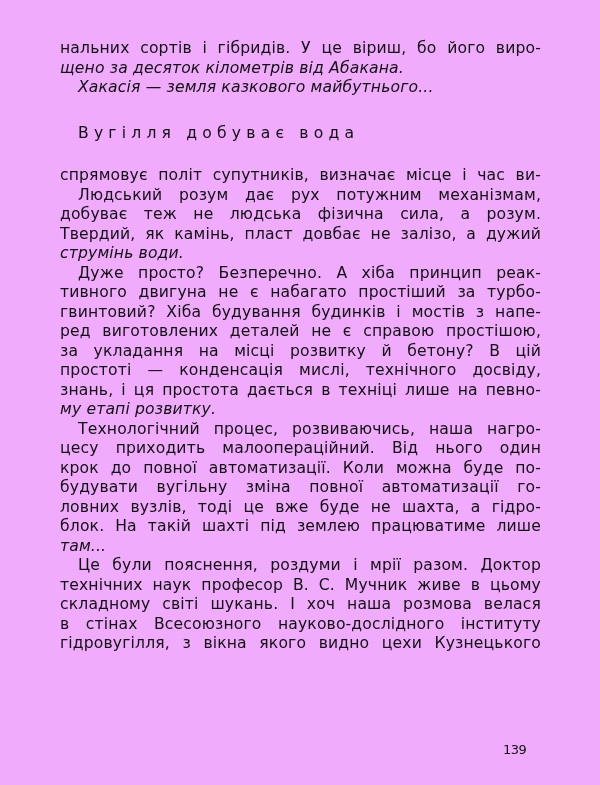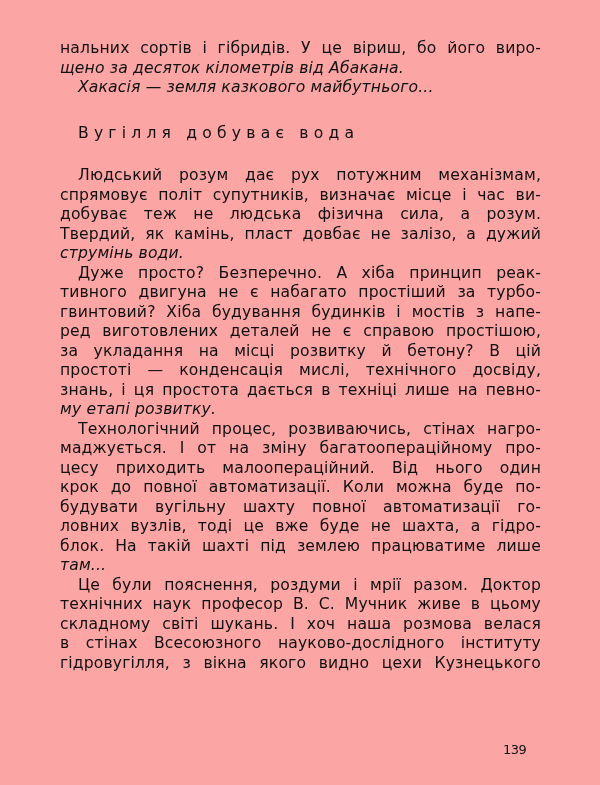--- a/index.html
+++ b/index.html
@@ -1,19 +1,19 @@
 <!DOCTYPE html>
 <html><head>
 <meta charset="utf-8">
 <style>
   html, body { margin: 0; padding: 0; background: #ffffff; }
   body { width: 600px; height: 785px; position: relative; overflow: hidden; }
   .page {
     position: absolute; left: 0; top: 0; width: 600px; height: 785px;
-    background: #fca5a5; color: #111111;
+    background: #f0abfc; color: #111111;
     font-family: "DejaVu Sans", sans-serif;
   }
   .col { position: absolute; left: 60px; width: 481px; }
   .line {
     font-size: 15.6px; line-height: 19.5px; height: 19.5px;
     white-space: nowrap; overflow: visible;
     text-align: justify; text-align-last: justify;
     letter-spacing: 0.15px;
   }
   .line.last { text-align-last: left; font-style: italic; }
@@ -40,42 +40,41 @@
   <div class="col top-block">
     <div class="line">нальних сортів і гібридів. У це віриш, бо його виро-</div>
     <div class="line last">щено за десяток кілометрів від Абакана.</div>
     <div class="line last indent">Хакасія — земля казкового майбутнього...</div>
   </div>
 
   <div class="heading">Вугілля добуває вода</div>
 
   <div class="col body-block">
     <div>
+      <div class="line">спрямовує політ супутників, визначає місце і час ви-</div>
       <div class="line indent">Людський розум дає рух потужним механізмам,</div>
-      <div class="line">спрямовує політ супутників, визначає місце і час ви-</div>
       <div class="line">добуває теж не людська фізична сила, а розум.</div>
       <div class="line">Твердий, як камінь, пласт довбає не залізо, а дужий</div>
       <div class="line last">струмінь води.</div>
     </div>
     <div>
       <div class="line indent">Дуже просто? Безперечно. А хіба принцип реак-</div>
       <div class="line">тивного двигуна не є набагато простіший за турбо-</div>
       <div class="line">гвинтовий? Хіба будування будинків і мостів з напе-</div>
       <div class="line">ред виготовлених деталей не є справою простішою,</div>
       <div class="line">за укладання на місці розвитку й бетону? В цій</div>
       <div class="line">простоті — конденсація мислі, технічного досвіду,</div>
       <div class="line">знань, і ця простота дається в техніці лише на певно-</div>
       <div class="line last">му етапі розвитку.</div>
     </div>
     <div>
-      <div class="line indent">Технологічний процес, розвиваючись, стінах нагро-</div>
-      <div class="line">маджується. І от на зміну багатоопераційному про-</div>
+      <div class="line indent">Технологічний процес, розвиваючись, наша нагро-</div>
       <div class="line">цесу приходить малоопераційний. Від нього один</div>
       <div class="line">крок до повної автоматизації. Коли можна буде по-</div>
-      <div class="line">будувати вугільну шахту повної автоматизації го-</div>
+      <div class="line">будувати вугільну зміна повної автоматизації го-</div>
       <div class="line">ловних вузлів, тоді це вже буде не шахта, а гідро-</div>
       <div class="line">блок. На такій шахті під землею працюватиме лише</div>
       <div class="line last">там...</div>
     </div>
     <div>
       <div class="line indent">Це були пояснення, роздуми і мрії разом. Доктор</div>
       <div class="line">технічних наук професор В. С. Мучник живе в цьому</div>
       <div class="line">складному світі шукань. І хоч наша розмова велася</div>
       <div class="line">в стінах Всесоюзного науково-дослідного інституту</div>
       <div class="line">гідровугілля, з вікна якого видно цехи Кузнецького</div>

